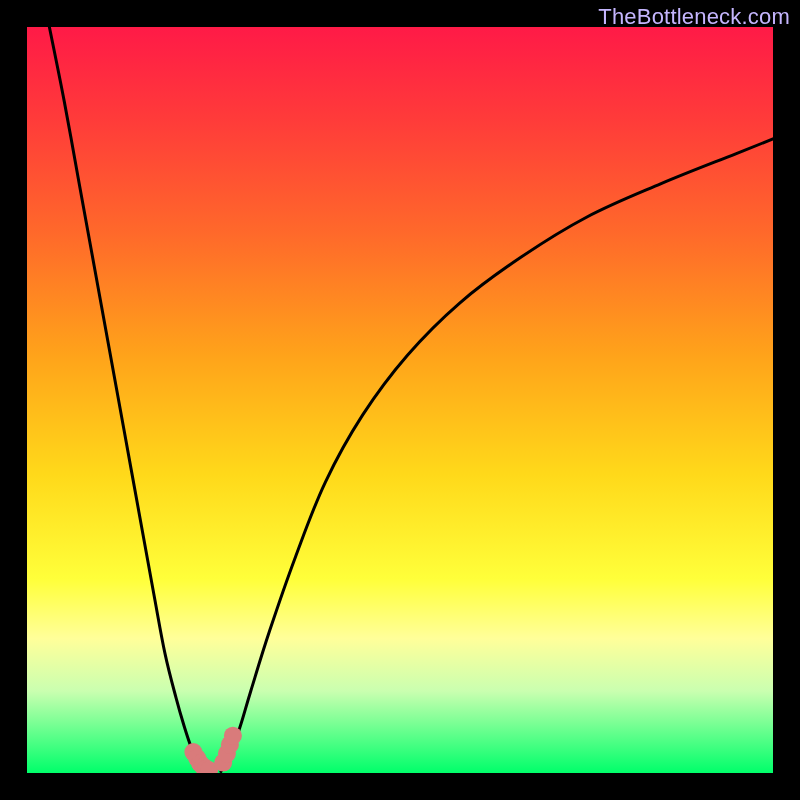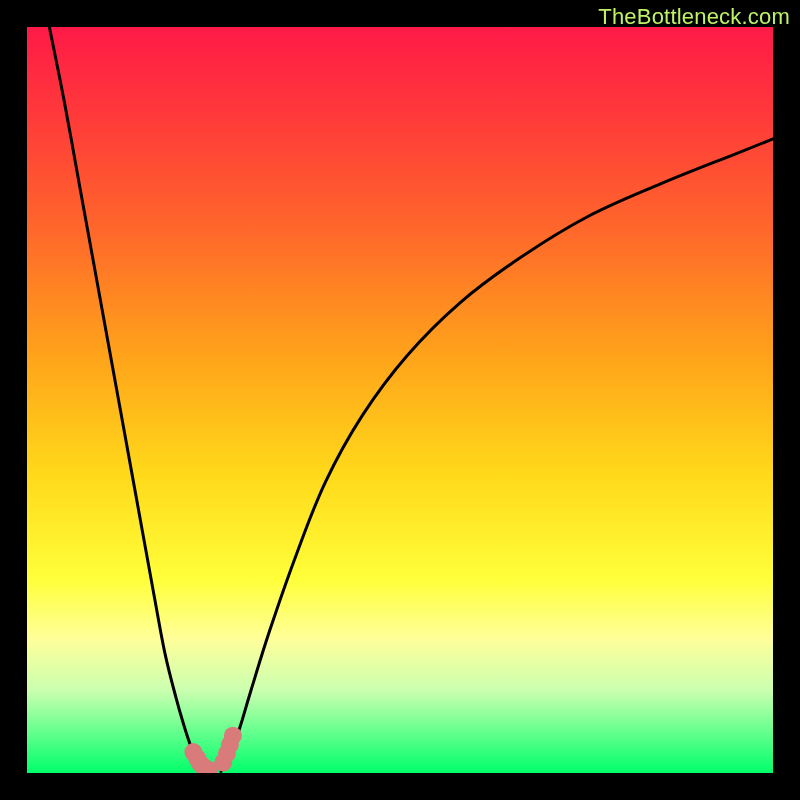--- a/index.html
+++ b/index.html
@@ -32,21 +32,21 @@
       #ffff3a 74%,
       #ffff9a 82%,
       #caffb0 89%,
       #00ff6a 100%
     );
   }
   .watermark {
     position: absolute;
     top: 4px;
     right: 10px;
-    color: #bef264;
+    color: #c4b5fd;
     font-size: 22px;
     letter-spacing: 0.2px;
     font-weight: 400;
     pointer-events: none;
   }
   svg {
     position: absolute;
     left: 0;
     top: 0;
   }

